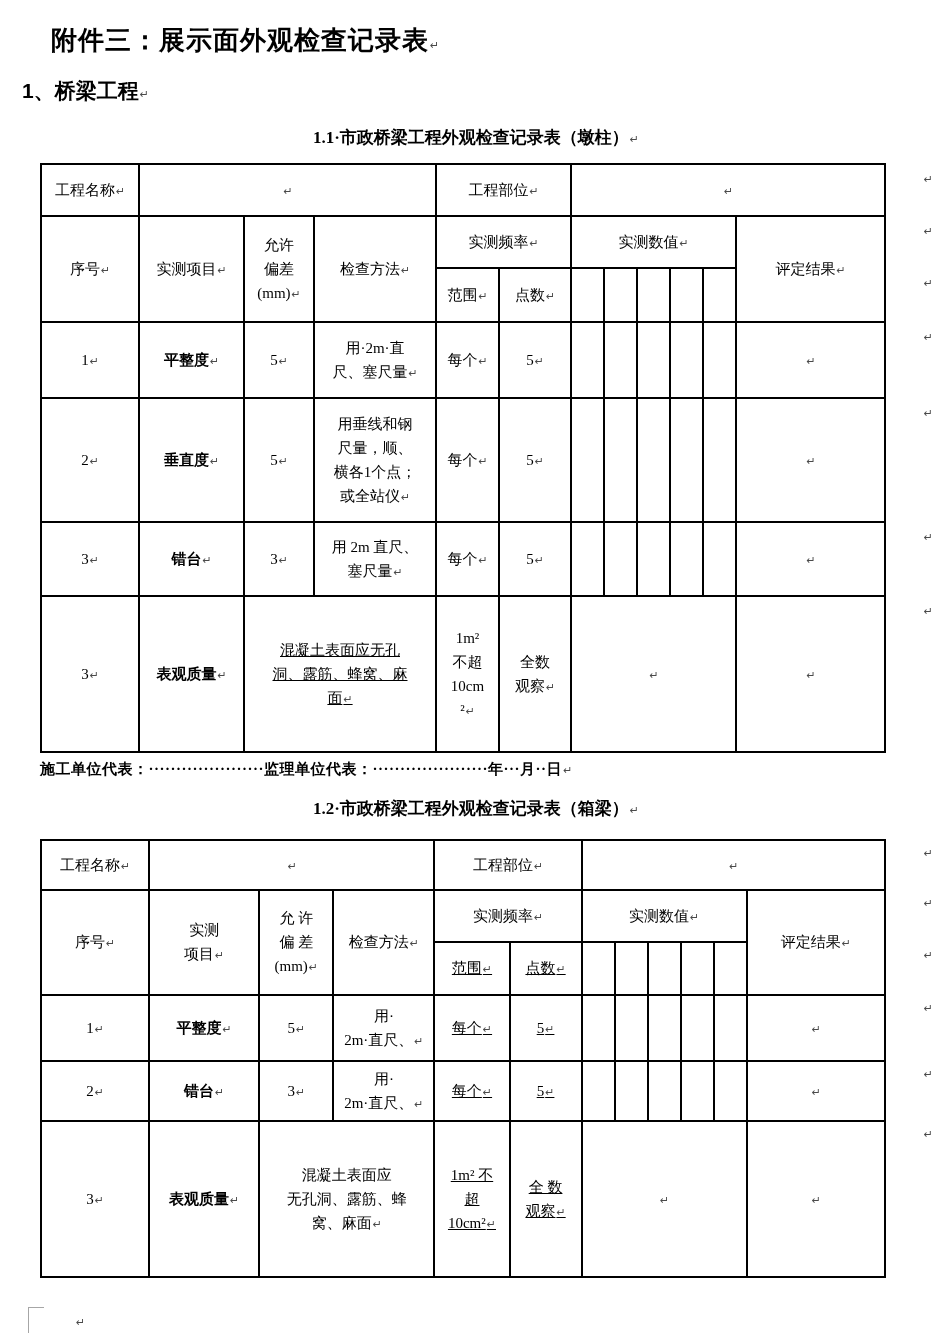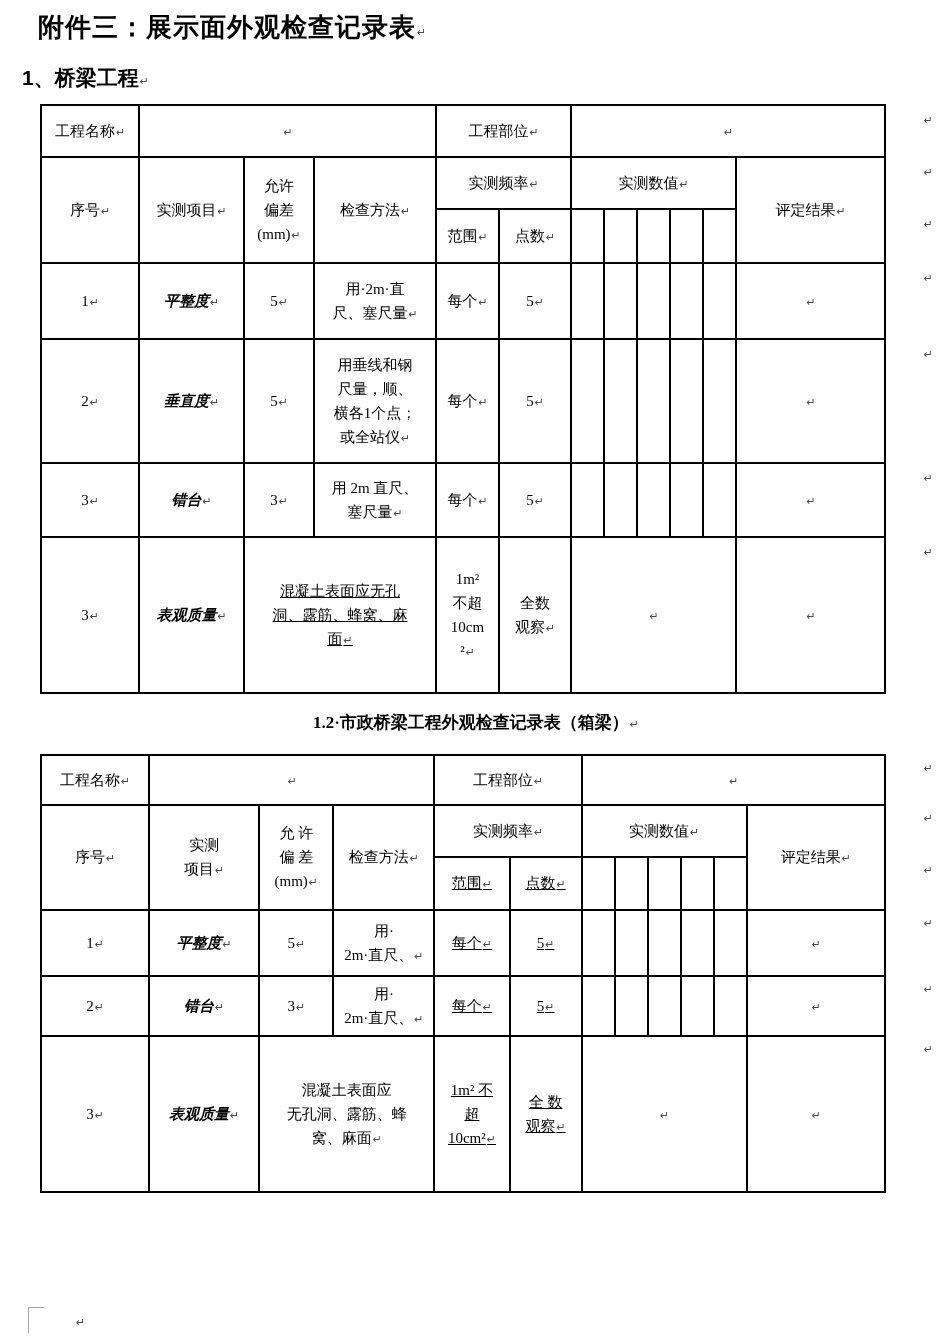--- a/index.html
+++ b/index.html
@@ -4,21 +4,21 @@
 <style>
   * { box-sizing: border-box; }
   html,body { margin:0; padding:0; background:#e8e8e8; }
   .page {
     position:relative; width:952px; height:1336px; margin:0 auto;
     background:#ffffff; color:#000;
     font-family:"Liberation Serif", serif;
     overflow:hidden;
   }
   .doc-title {
-    margin:0; padding:12px 0 0 38px;
+    margin:13px; padding:12px 0 0 38px;
     font-family:"Liberation Sans", sans-serif;
     font-size:26px; font-weight:bold; letter-spacing:1px; line-height:1.2;
   }
   .section-heading {
     margin:22px 0 0 22px;
     font-family:"Liberation Sans", sans-serif;
     font-size:21px; font-weight:bold; line-height:1.2;
   }
   .table-caption {
     margin-top:24px; text-align:center;
@@ -28,21 +28,21 @@
   .tablewrap { position:relative; margin:14px 0 0 40px; width:876px; }
   .tablewrap.second { margin-top:20px; }
   table.rec {
     border-collapse:collapse; table-layout:fixed; width:846px;
     font-size:15px;
   }
   table.rec td {
     border:2px solid #000; text-align:center; vertical-align:middle;
     padding:1px 2px; line-height:1.6; white-space:pre-line; overflow:hidden;
   }
-  td.bold { font-weight:bold;font-style:italic; }
+  td.bold { font-weight:bold; }
   td.al { text-align:left; padding-left:6px;text-decoration:underline; }
   td.ar { text-align:right; padding-right:6px; }
   .pilcrow {
     font-family:"DejaVu Sans", sans-serif;
     font-size:11px; color:#4a4a4a; padding-left:1px; font-weight:normal;
   }
   .rowmark {
     position:absolute; right:-17px;
     font-family:"DejaVu Sans", sans-serif;
     font-size:11px; color:#4a4a4a;
@@ -64,20 +64,21 @@
   }
 </style>
 </head>
 <body>
 
 <div class="page">
 
   <h1 class="doc-title">附件三：展示面外观检查记录表<span class="pilcrow">↵</span></h1>
   <h2 class="section-heading">1、桥梁工程<span class="pilcrow">↵</span></h2>
 
+  <div class="table-caption">1.1·市政桥梁工程外观检查记录表（墩柱）<span class="pilcrow">↵</span></div>
 
   <div class="tablewrap">
     <table class="rec">
       <colgroup>
         <col style="width:98px">
           <col style="width:105px">
           <col style="width:70px">
           <col style="width:122px">
         <col style="width:63px">
           <col style="width:72px">
@@ -181,20 +182,21 @@
       </table>
     <span class="rowmark" style="top:10px">↵</span>
     <span class="rowmark" style="top:62px">↵</span>
     <span class="rowmark" style="top:114px">↵</span>
     <span class="rowmark" style="top:168px">↵</span>
     <span class="rowmark" style="top:244px">↵</span>
     <span class="rowmark" style="top:368px">↵</span>
     <span class="rowmark" style="top:442px">↵</span>
   </div>
 
+  <div class="footer-line">施工单位代表：·····················监理单位代表：·····················年···月··日<span class="pilcrow">↵</span></div>
 
   <div class="table-caption second">1.2·市政桥梁工程外观检查记录表（箱梁）<span class="pilcrow">↵</span></div>
 
   <div class="tablewrap second">
     <table class="rec">
       <colgroup>
         <col style="width:108px">
           <col style="width:110px">
           <col style="width:74px">
           <col style="width:101px">

